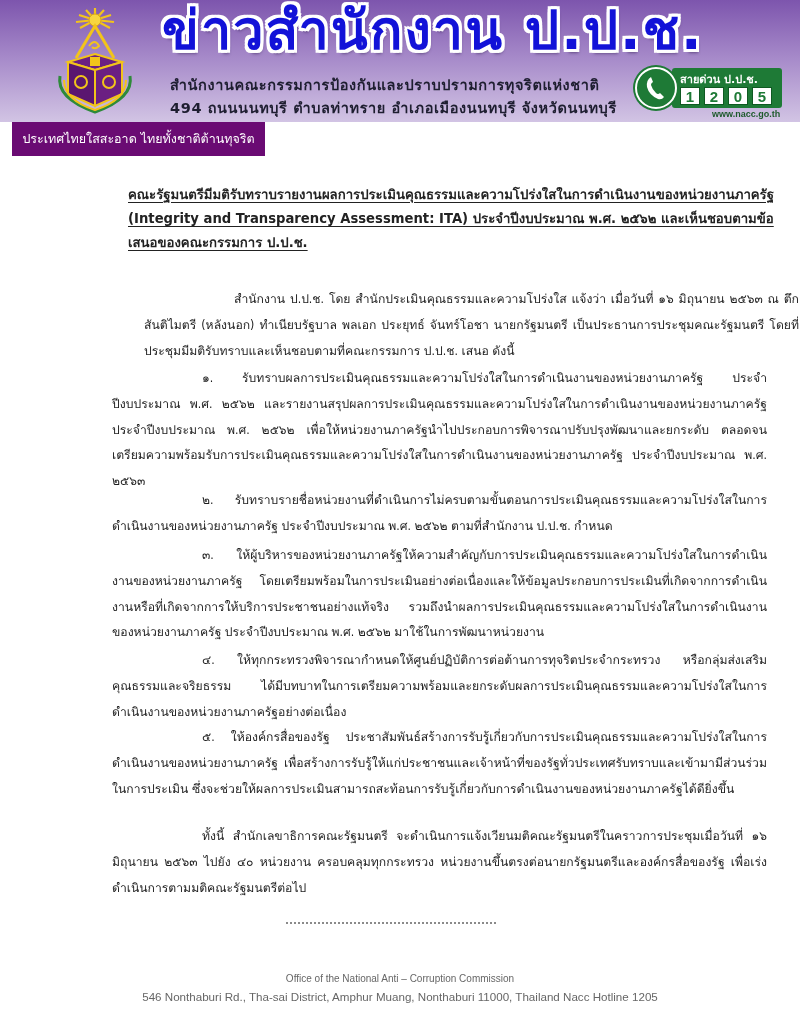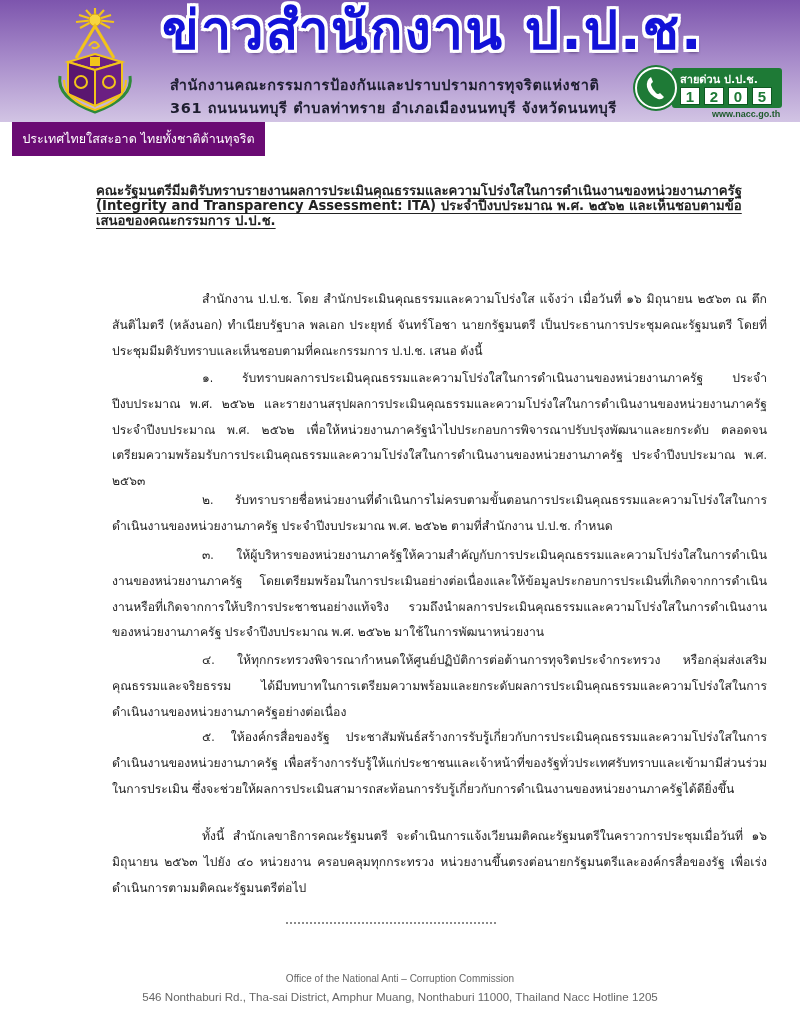--- a/index.html
+++ b/index.html
@@ -62,30 +62,30 @@
     width: 253px; background: #6a0b73; color: #fff; font-size: 12.5px;
     display: flex; align-items: center; justify-content: center; white-space: nowrap;
   }
   .stripe .right {
     flex: 1; background: #0b7a18; color: #fff; font-size: 11.3px;
     display: flex; align-items: center; padding-left: 16px; white-space: nowrap;
   }
 
   
   .headline {
-    position: absolute; left: 96px; top: 183px; width: 650px;
-    font-size: 13.2px; font-weight: bold; line-height: 15px; color: #222;
+    position: absolute; left: 128px; top: 183px; width: 650px;
+    font-size: 13.2px; font-weight: bold; line-height: 24px; color: #222;
     text-decoration: underline; text-underline-offset: 3px;
   }
   .body-text {
     position: absolute; left: 112px; width: 655px; font-family: "DejaVu Sans Condensed","DejaVu Sans", sans-serif;
     font-size: 12.2px; line-height: 25.8px; color: #1c1c1c; text-align: justify;
   }
   .body-text .indent { display: inline-block; width: 90px; }
-  .p0 { top: 287px; }
+  .p0 { top: 287px; margin-left: 32px; }
   .p1 { top: 366px; }
   .p2 { top: 488px; }
   .p3 { top: 543px; }
   .p4 { top: 648px; }
   .p5 { top: 725px; }
   .p6 { top: 824px; }
 
   .dotline {
     position: absolute; left: 286px; top: 922px; width: 210px; height: 2px;
     border-top: 2px dotted #8a8a8a;
@@ -129,21 +129,21 @@
       <circle cx="27" cy="76" r="6" fill="none" stroke="#f2c41a" stroke-width="2"></circle>
       <circle cx="55" cy="76" r="6" fill="none" stroke="#f2c41a" stroke-width="2"></circle>
 
       <path d="M6 70 q-4 22 35 36 q39 -14 35 -36" fill="none" stroke="#2e8a3a" stroke-width="3"></path>
       <path d="M10 74 q0 20 31 30 q31 -10 31 -30" fill="none" stroke="#f2c41a" stroke-width="2"></path>
     </svg>
   </div>
 
   <div class="masthead">ข่าวสำนักงาน ป.ป.ช.</div>
   <div class="org-line l1">สำนักงานคณะกรรมการป้องกันและปราบปรามการทุจริตแห่งชาติ</div>
-  <div class="org-line l2">361 ถนนนนทบุรี ตำบลท่าทราย อำเภอเมืองนนทบุรี จังหวัดนนทบุรี</div>
+  <div class="org-line l2">494 ถนนนนทบุรี ตำบลท่าทราย อำเภอเมืองนนทบุรี จังหวัดนนทบุรี</div>
 
   <div class="hotline">
     <div class="plate">
       <span class="plate-label">สายด่วน ป.ป.ช.</span>
       <div class="digits">
         <span class="digit">1</span>
         <span class="digit">2</span>
         <span class="digit">0</span>
         <span class="digit">5</span>
       </div>

